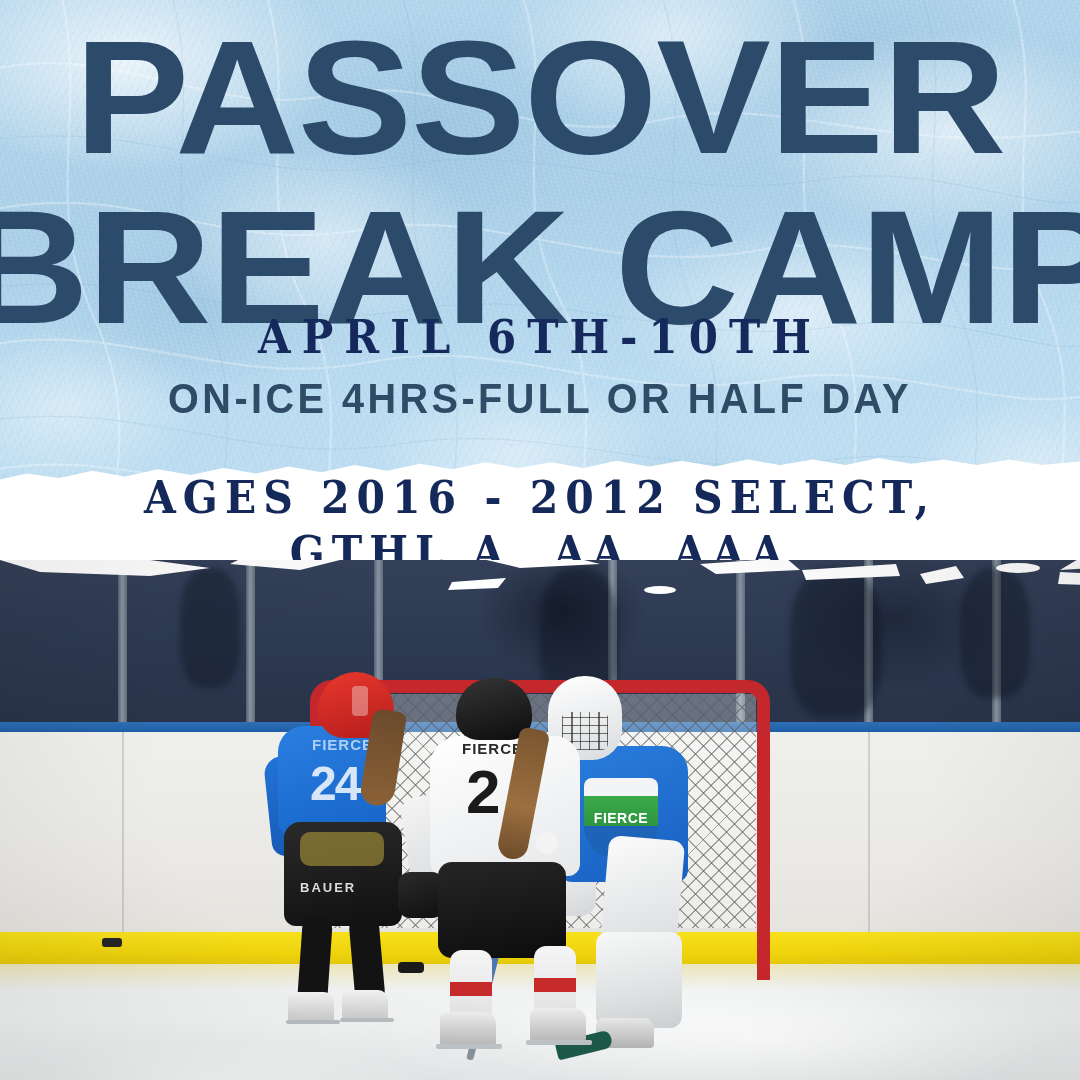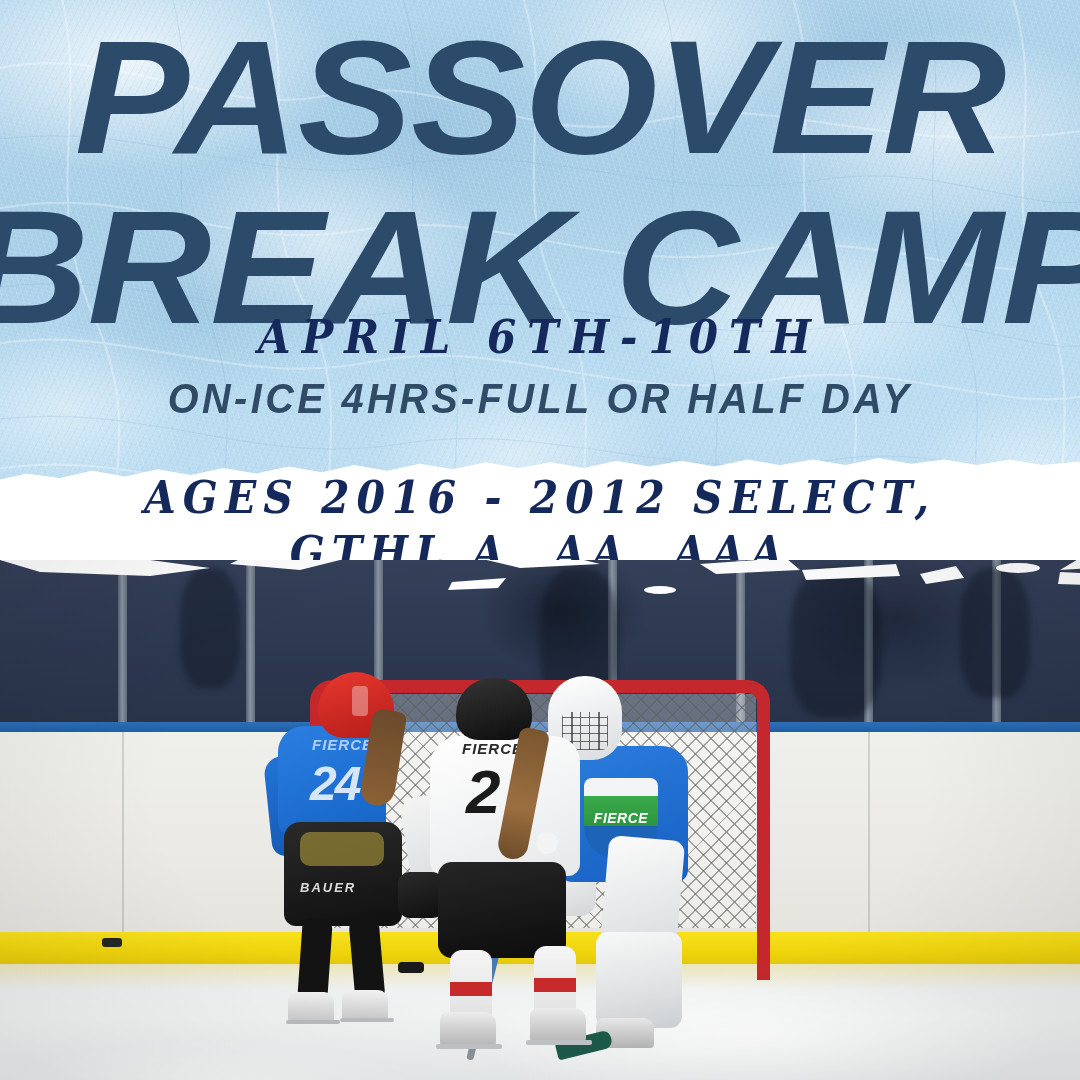--- a/index.html
+++ b/index.html
@@ -3,21 +3,20 @@
 <meta charset="utf-8">
 <style>
   * { margin:0; padding:0; box-sizing:border-box; }
   html,body { width:1080px; height:1080px; overflow:hidden; background:#bcddf0; }
   body { font-family:"Liberation Sans", sans-serif; }
 
   #poster {
     position:relative;
     width:1080px; height:1080px;
     overflow:hidden;
-    font-style:italic;
   }
 
   
   .ice-bg {
     position:absolute; left:0; top:0; width:1080px; height:600px;
     background:
       radial-gradient(ellipse 340px 180px at 12% 10%, rgba(255,255,255,.75), rgba(255,255,255,0) 62%),
       radial-gradient(ellipse 260px 150px at 62% 6%, rgba(255,255,255,.55), rgba(255,255,255,0) 65%),
       radial-gradient(ellipse 300px 160px at 88% 22%, rgba(255,255,255,.6), rgba(255,255,255,0) 64%),
       radial-gradient(ellipse 240px 140px at 30% 40%, rgba(255,255,255,.5), rgba(255,255,255,0) 66%),

